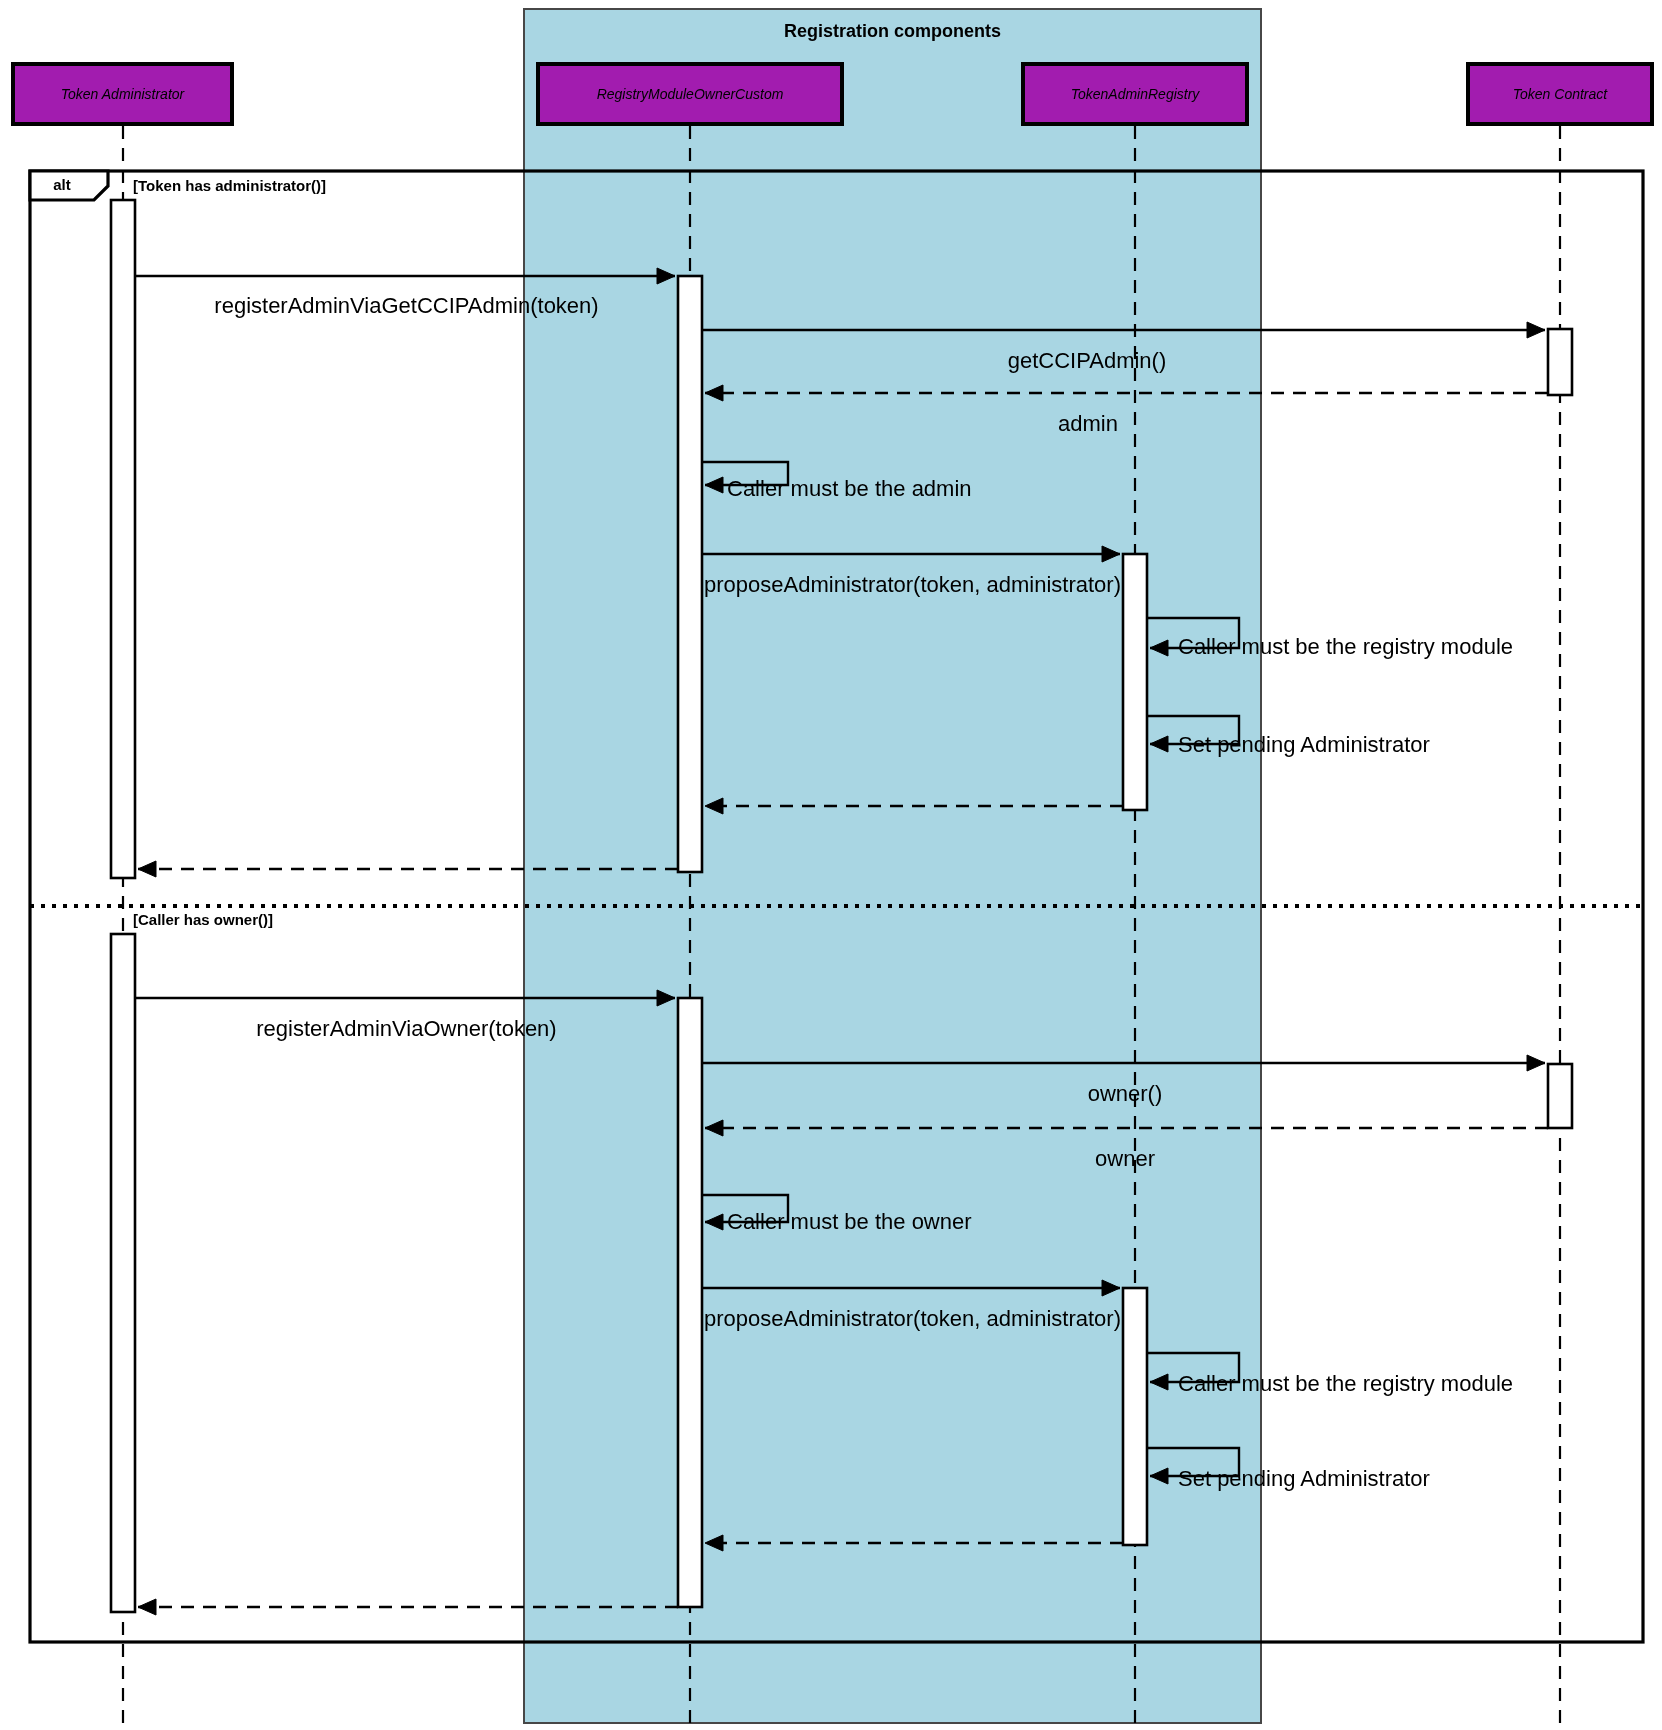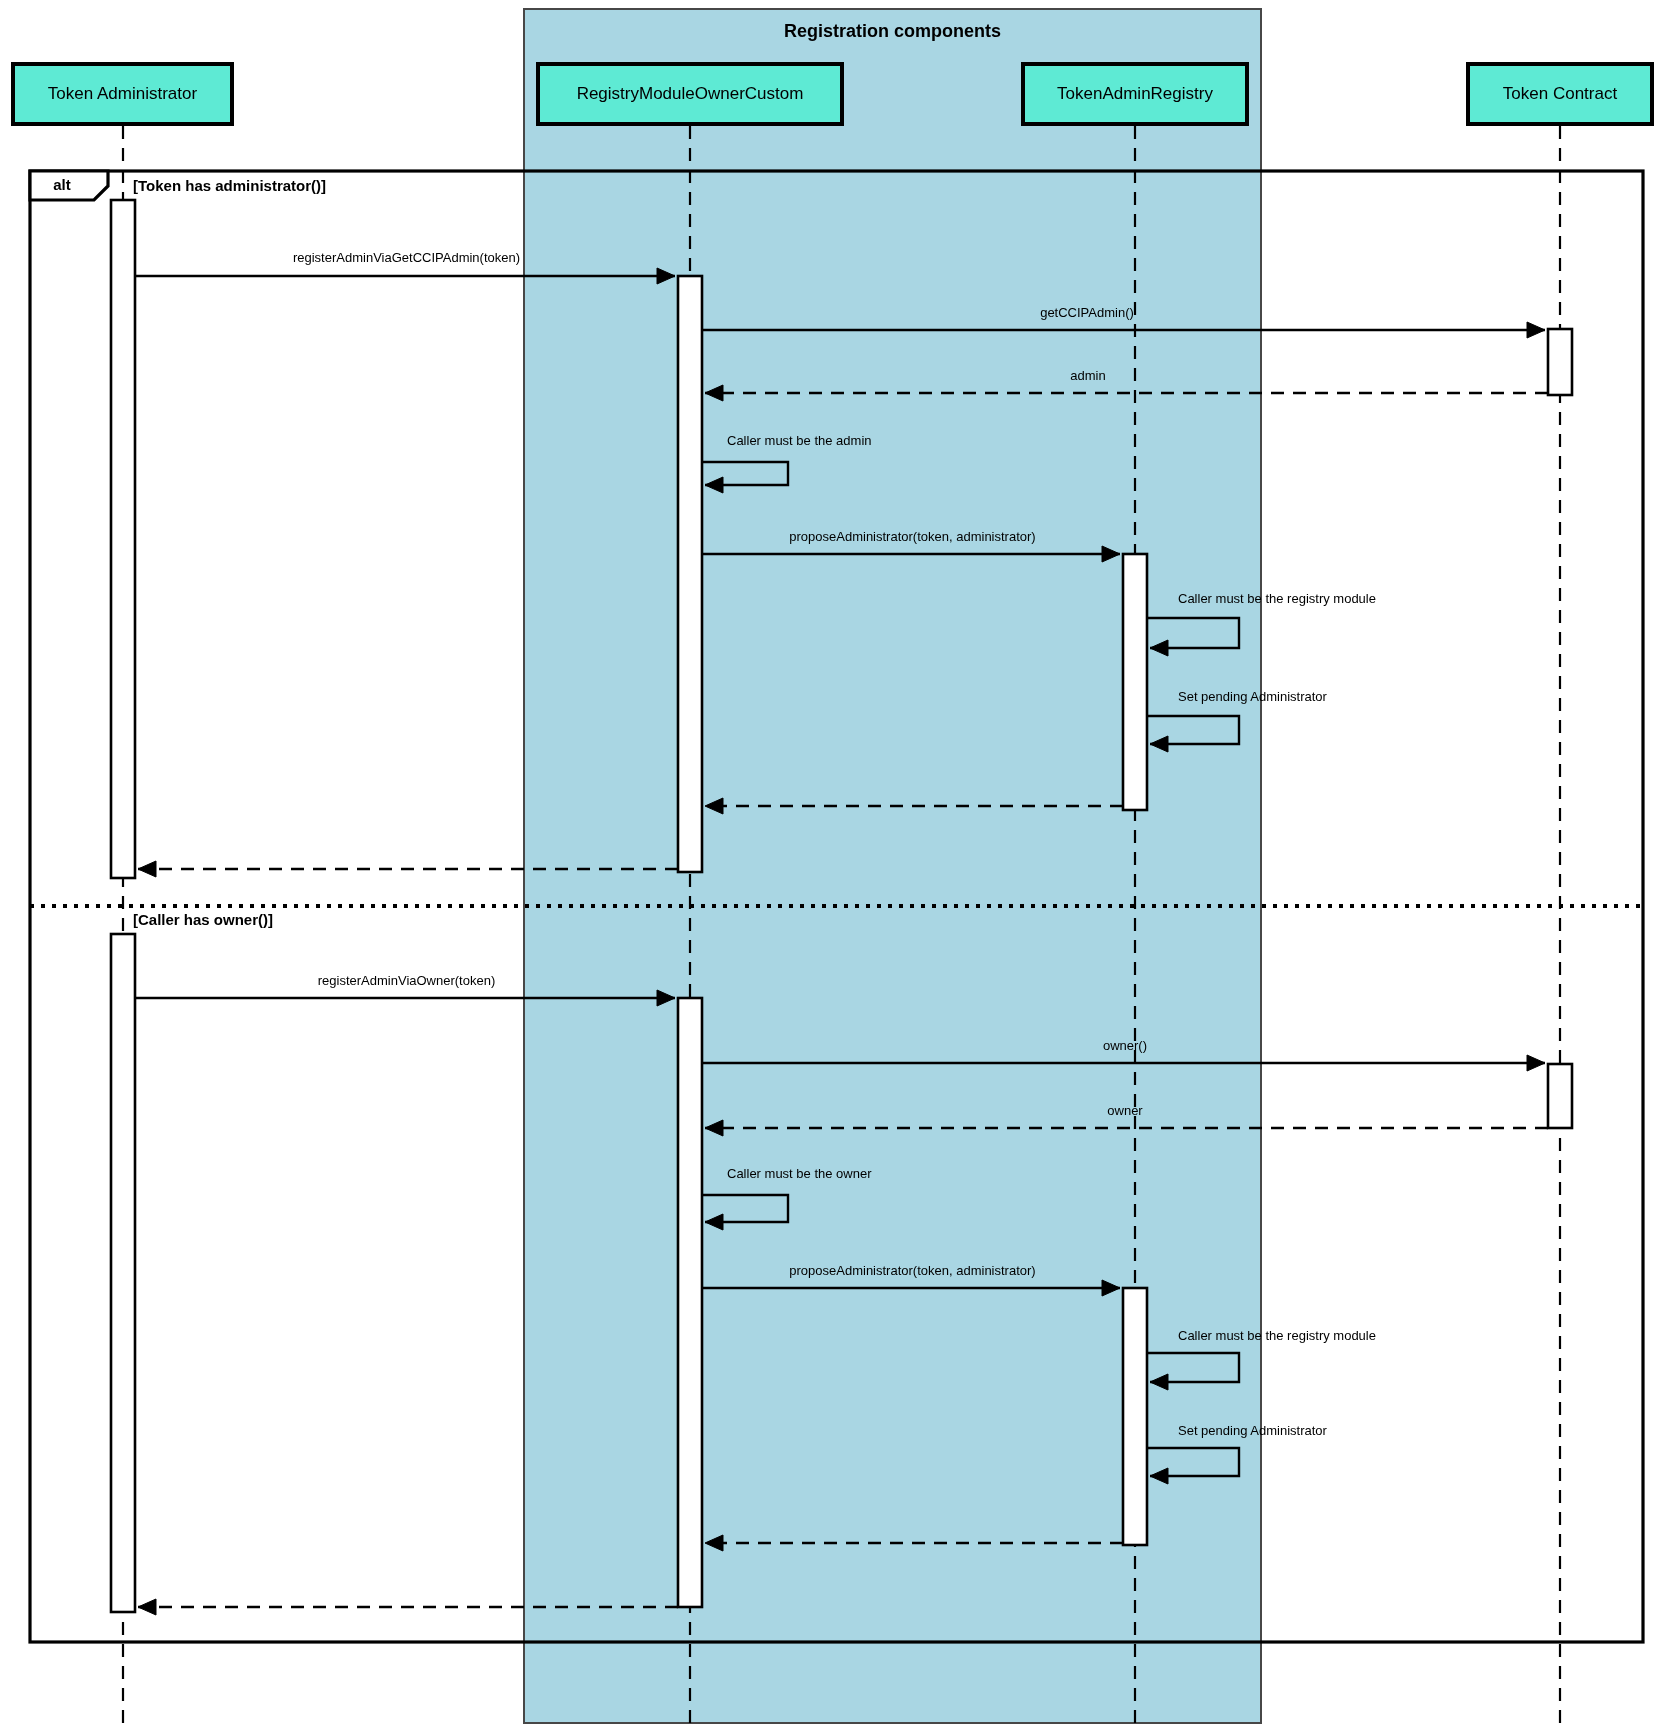--- a/index.html
+++ b/index.html
@@ -10,31 +10,31 @@
   .container-rect{
     position:absolute;left:523px;top:8px;width:739px;height:1716px;
     background:#A9D6E3;border:2px solid #474747;box-sizing:border-box;
   }
   .container-title{
     position:absolute;left:523px;top:21px;width:739px;text-align:center;
     font-size:18px;font-weight:bold;line-height:20px;
   }
   .svg-layer{position:absolute;left:0;top:0;width:1662px;height:1730px;}
   .participant{
-    position:absolute;top:62px;height:64px;background:#5eead4;
+    position:absolute;top:62px;height:64px;background:#a21caf;
     border:4px solid #000;box-sizing:border-box;
     display:flex;align-items:center;justify-content:center;
-    font-size:17px;text-align:center;
+    font-size:14px;text-align:center;font-style:italic;
   }
   .p-ta{left:11px;width:223px;}
   .p-rmoc{left:536px;width:308px;}
   .p-tar{left:1021px;width:228px;}
   .p-tc{left:1466px;width:188px;}
   .msg{
-    position:absolute;font-size:13px;height:22px;line-height:22px;white-space:nowrap;
+    position:absolute;font-size:22px;height:22px;line-height:22px;white-space:nowrap;margin-top:48px;
   }
   .ctr{text-align:center;}
   .guard{
     position:absolute;font-size:15px;font-weight:bold;height:18px;line-height:18px;white-space:nowrap;
   }
   .alt-op{
     position:absolute;left:30px;top:176px;width:64px;text-align:center;
     font-size:15px;font-weight:bold;height:18px;line-height:18px;
   }
 </style>

